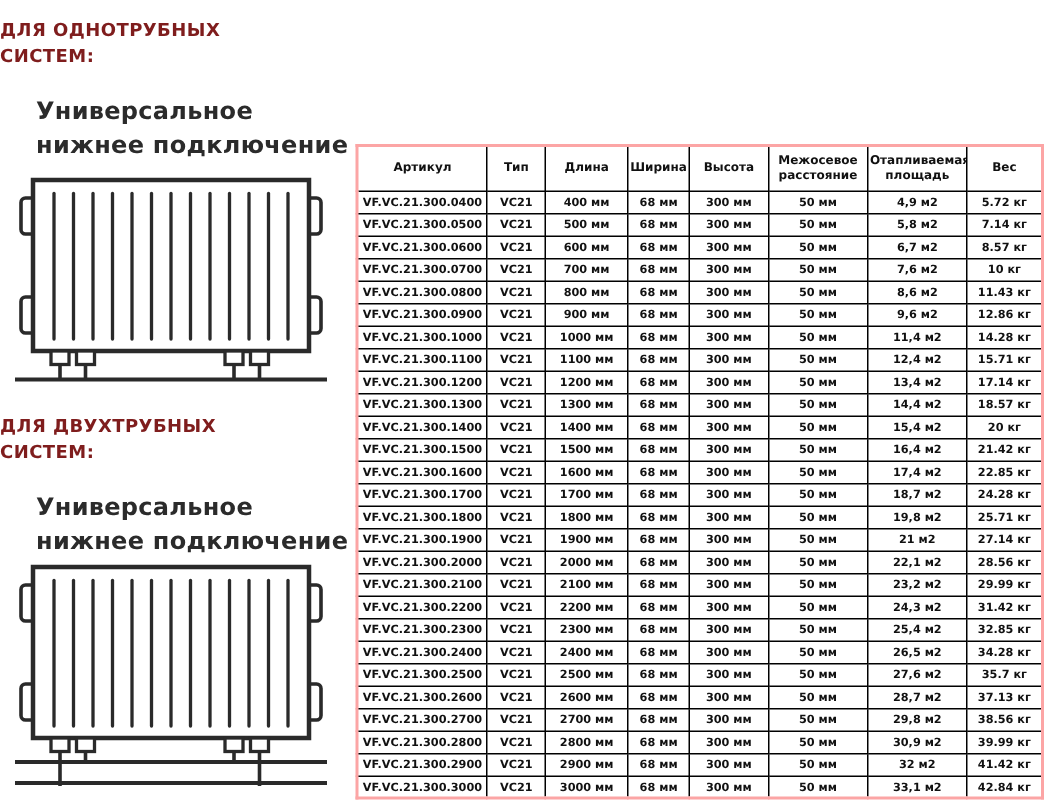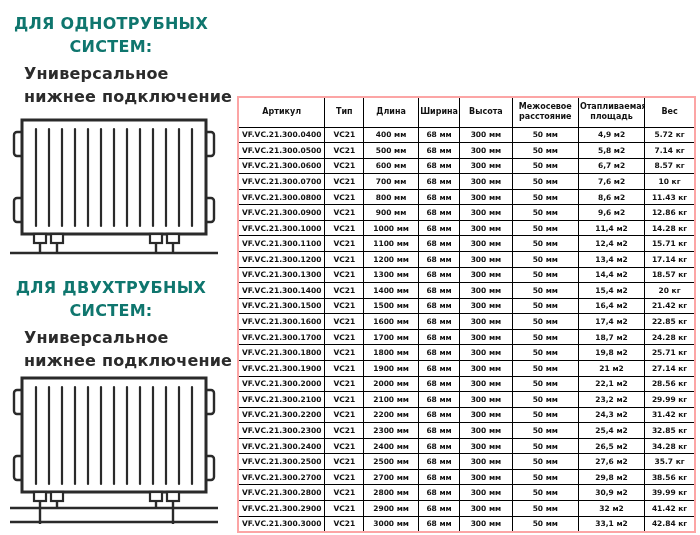--- a/index.html
+++ b/index.html
@@ -7,23 +7,22 @@
   body {
     position:relative;
     background:#ffffff;
     font-family:"DejaVu Sans","Liberation Sans",sans-serif;
     overflow:hidden;
     color:#2b2b2b;
   }
   .left-panel { position:absolute; left:0; top:0; width:232px; height:535px; }
   .section-heading {
     position:absolute; left:0; width:222px;
-    text-align:center;
-    font-size:16px; font-weight:700; line-height:1.45;
-    letter-spacing:.3px; color:#0f766e;
+    font-size:12px; font-weight:700; line-height:1.45;
+    letter-spacing:.3px; color:#7f1d1d;
     white-space:pre-line;
   }
   .section-subheading {
     position:absolute; left:8px; width:214px;
     text-align:left;
     font-size:16px; font-weight:700; line-height:1.45;
     letter-spacing:.2px; color:#2b2b2b;
     white-space:pre-line;
     margin-left:16px;
   }
@@ -375,20 +374,30 @@
         <td>VF.VC.21.300.2500</td>
         <td>VC21</td>
         <td>2500 мм</td>
         <td>68 мм</td>
         <td>300 мм</td>
         <td>50 мм</td>
         <td>27,6 м2</td>
         <td>35.7 кг</td>
       </tr>
       <tr>
+        <td>VF.VC.21.300.2600</td>
+        <td>VC21</td>
+        <td>2600 мм</td>
+        <td>68 мм</td>
+        <td>300 мм</td>
+        <td>50 мм</td>
+        <td>28,7 м2</td>
+        <td>37.13 кг</td>
+      </tr>
+      <tr>
         <td>VF.VC.21.300.2700</td>
         <td>VC21</td>
         <td>2700 мм</td>
         <td>68 мм</td>
         <td>300 мм</td>
         <td>50 мм</td>
         <td>29,8 м2</td>
         <td>38.56 кг</td>
       </tr>
       <tr>

